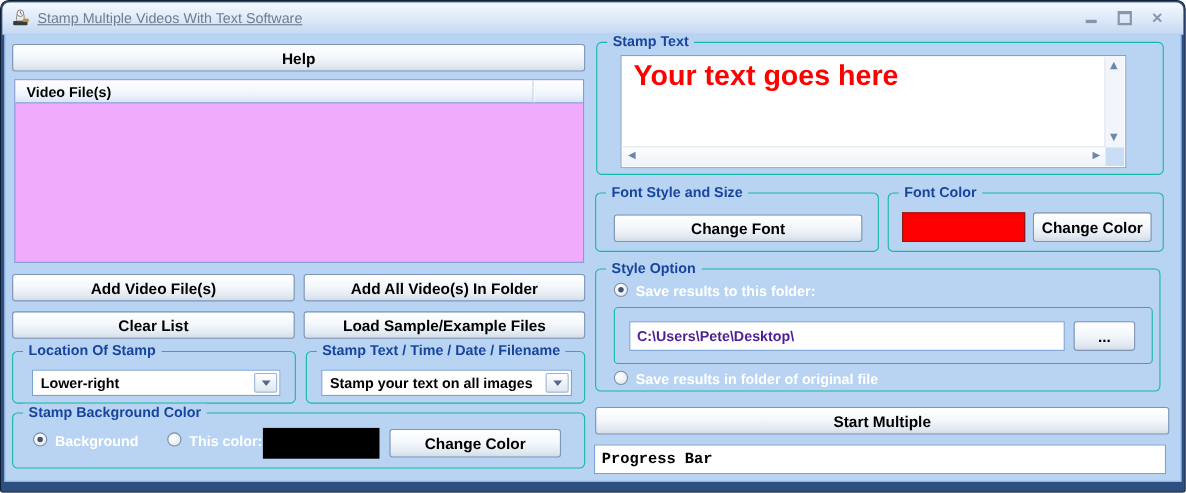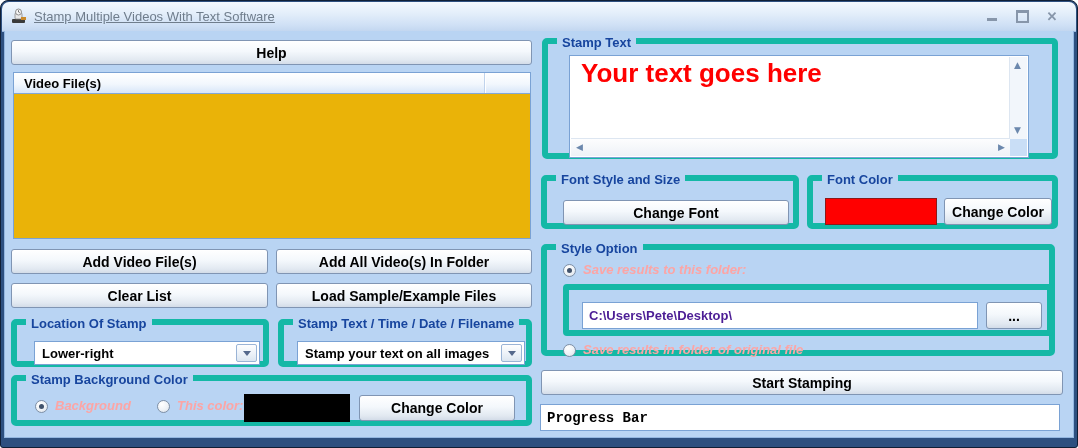--- a/index.html
+++ b/index.html
@@ -15,35 +15,35 @@
   .glyph-min{width:10px;height:3px;background:#8796aa;margin-top:6px;}
   .glyph-max{width:9px;height:8px;border:2px solid #8796aa;border-top-width:3px;}
   .glyph-close{font-size:13px;font-weight:bold;color:#8796aa;line-height:1;}
   .client{position:absolute;left:3px;top:30px;right:3px;bottom:9px;
     background:#b9d4f3;border:1px solid #93b6e0;border-top:none;}
   
   .btn{position:absolute;box-sizing:border-box;border:1px solid #8095b3;border-radius:3px;
     background:linear-gradient(180deg,#ffffff 0%,#f4f8fc 45%,#e2e9f1 82%,#d3dce8 100%);
     box-shadow:inset 0 1px 0 #ffffff;display:flex;align-items:center;justify-content:center;
     font-weight:bold;font-size:14px;color:#000;cursor:default;}
-  .group{position:absolute;box-sizing:border-box;border:6px solid #14b8a6;border-radius:5px;}
+  .group{position:absolute;box-sizing:border-box;border:1px solid #14b8a6;border-radius:5px;}
   .cap{position:absolute;top:-9px;left:9px;background:#b9d4f3;padding:0 5px;
     font-weight:bold;font-size:13px;color:#17459e;white-space:nowrap;}
-  .listbox{position:absolute;box-sizing:border-box;background:#eab308;border:1px solid #7aa2d4;}
+  .listbox{position:absolute;box-sizing:border-box;background:#f0abfc;border:1px solid #7aa2d4;}
   .listhead{position:relative;height:21px;border-bottom:1px solid #82a7d7;
     background:linear-gradient(180deg,#ffffff 0%,#f2f7fd 55%,#d8e6f8 100%);
     display:flex;align-items:center;font-weight:bold;font-size:13px;padding-left:10px;box-sizing:border-box;}
   .col-sep{position:absolute;top:0;bottom:0;left:470px;width:1px;background:#c0d3ec;box-shadow:1px 0 0 #ffffff;}
   .combo{position:absolute;box-sizing:border-box;background:#fff;border:1px solid #7aa2d4;
     display:flex;align-items:center;font-weight:bold;font-size:13px;padding-left:7px;cursor:default;}
   .combo-btn{position:absolute;right:2px;top:2px;bottom:2px;width:19px;border:1px solid #9ab4d6;border-radius:2px;
     background:linear-gradient(180deg,#fefefe 0%,#eef3f9 50%,#dce6f1 100%);
     display:flex;align-items:center;justify-content:center;}
   .tri-down{width:0;height:0;border-left:4px solid transparent;border-right:4px solid transparent;border-top:5px solid #55698c;}
-  .radio-row{position:absolute;display:flex;align-items:flex-end;font-weight:bold;font-size:13px;color:#fca5a5;font-style:italic;}
+  .radio-row{position:absolute;display:flex;align-items:flex-start;font-weight:bold;font-size:13px;color:#ffffff;}
   .radio{width:13px;height:13px;border-radius:50%;box-sizing:border-box;border:1px solid #7e8fa5;
     background:radial-gradient(circle at 35% 30%,#ffffff 0%,#eef2f6 55%,#d6dee8 100%);
     margin-right:7px;position:relative;flex:0 0 auto;}
   .radio.checked::after{content:"";position:absolute;left:3px;top:3px;width:5px;height:5px;border-radius:50%;background:#41536c;}
   .swatch{position:absolute;box-sizing:border-box;}
   .field{position:absolute;box-sizing:border-box;background:#fff;border:1px solid #7aa2d4;
     font-weight:bold;font-size:13px;color:#4c1d95;padding:0 6px;font-family:"Liberation Sans",sans-serif;}
   
   .ta{position:absolute;box-sizing:border-box;background:#fff;border:1px solid #7aa2d4;}
   .ta-text{position:absolute;left:11px;top:2px;font-weight:bold;font-size:26px;white-space:nowrap;}
@@ -168,19 +168,19 @@
     <div class="group" style="left:16px;top:34px;width:490px;height:52px;border-radius:4px;">
       <input class="field" style="left: 13px; top: 12px; width: 396px; height: 27px;" value="C:\Users\Pete\Desktop\">
       <div class="btn" style="left:417px;top:12px;width:56px;height:27px;">...</div>
     </div>
     <div class="radio-row" style="left:16px;top:92px;">
       <span class="radio"></span>
       <span>Save results in folder of original file</span>
     </div>
   </div>
 
-  <div class="btn" style="left:540px;top:369px;width:522px;height:25px;">Start Stamping</div>
+  <div class="btn" style="left:540px;top:369px;width:522px;height:25px;">Start Multiple</div>
 
   <div class="progress" style="left:539px;top:403px;width:520px;height:27px;font-family:Liberation Mono, monospace;">
     <span>Progress Bar</span>
   </div>
 
 </div>
 
 </body></html>

